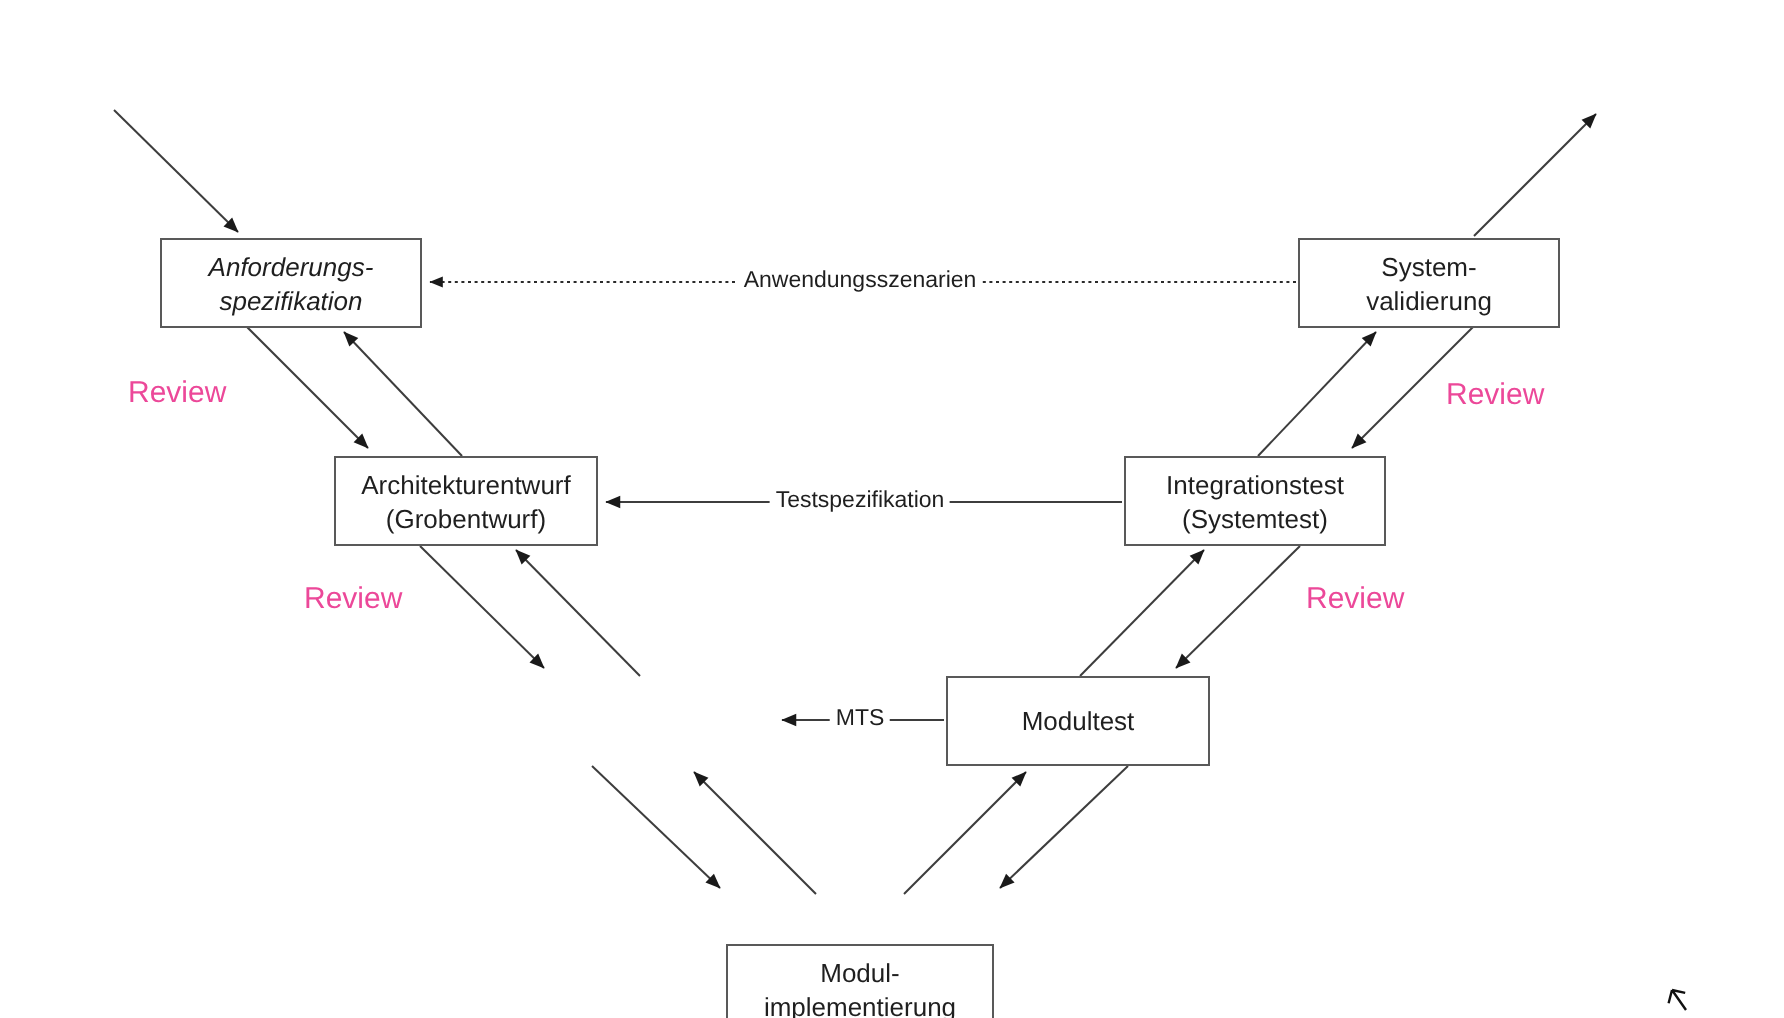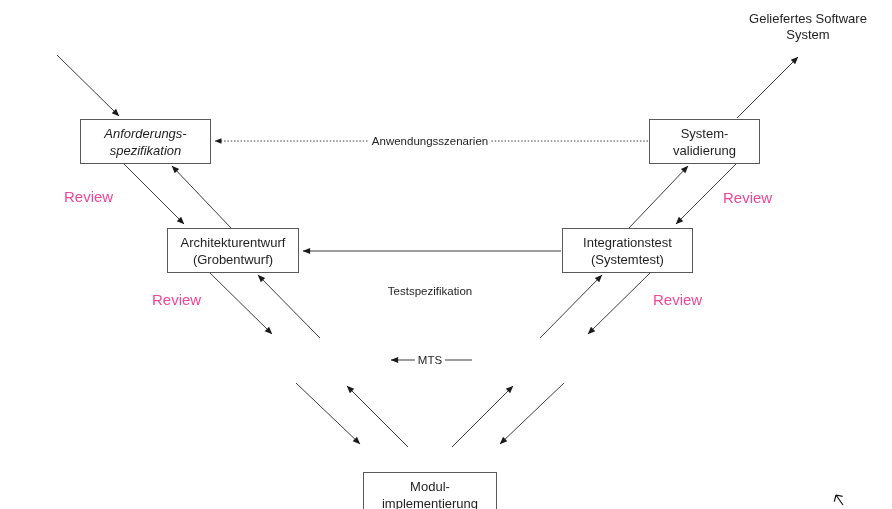--- a/index.html
+++ b/index.html
@@ -87,46 +87,47 @@
     <line x1="540" y1="338" x2="602" y2="275" stroke="#3d3d3d" stroke-width="1" marker-end="url(#arw)"></line>
     <line x1="650" y1="273" x2="588" y2="334" stroke="#3d3d3d" stroke-width="1" marker-end="url(#arw)"></line>
     <line x1="629" y1="228" x2="688" y2="166" stroke="#3d3d3d" stroke-width="1" marker-end="url(#arw)"></line>
     <line x1="737" y1="163" x2="676" y2="224" stroke="#3d3d3d" stroke-width="1" marker-end="url(#arw)"></line>
 
     <g stroke="#111111" stroke-width="1.2" fill="none">
       <path d="M843,505 L836,495 M836,495 L834.3,501.6 M836,495 L842.6,496.4"></path>
     </g>
   </svg>
 
-  <div class="corner-label" style="left:744px; top:11px; width:128px;">Geliefertes Software
-System</div>
 
   <div class="box" style="left:80px; top:119px; width:131px; height:45px;font-style:italic;">
     <span class="box-label">Anforderungs-
 spezifikation</span>
   </div>
-  <div class="box" style="left:649px; top:119px; width:111px; height:45px;justify-content:center;">
+  <div class="box" style="left:649px; top:119px; width:131px; height:45px;justify-content:center;">
     <span class="box-label">System-
 validierung</span>
   </div>
   <div class="box" style="left:167px; top:228px; width:132px; height:45px;">
     <span class="box-label">Architekturentwurf
 (Grobentwurf)</span>
   </div>
   <div class="box" style="left:562px; top:228px; width:131px; height:45px;">
     <span class="box-label">Integrationstest
 (Systemtest)</span>
   </div>
+  <div class="box" style="left:473px; top:338px; width:132px; height:45px;">
+    <span class="box-label">Modultest</span>
+  </div>
   <div class="box" style="left:363px; top:472px; width:134px; height:45px;">
     <span class="box-label">Modul-
 implementierung</span>
   </div>
 
   <div class="conn-label" style="left:430px; top:141px;">Anwendungsszenarien</div>
-  <div class="conn-label" style="left:430px; top:251px;margin-top:40px;">Testspezifikation</div>
+  <div class="conn-label" style="left:430px; top:251px;">Testspezifikation</div>
   <div class="conn-label" style="left:430px; top:360px;">MTS</div>
 
   <div class="review-label" style="left:64px; top:189px;">Review</div>
   <div class="review-label" style="left:152px; top:292px;">Review</div>
   <div class="review-label" style="left:723px; top:190px;">Review</div>
   <div class="review-label" style="left:653px; top:292px;">Review</div>
 
 </div>
 
 </body></html>

